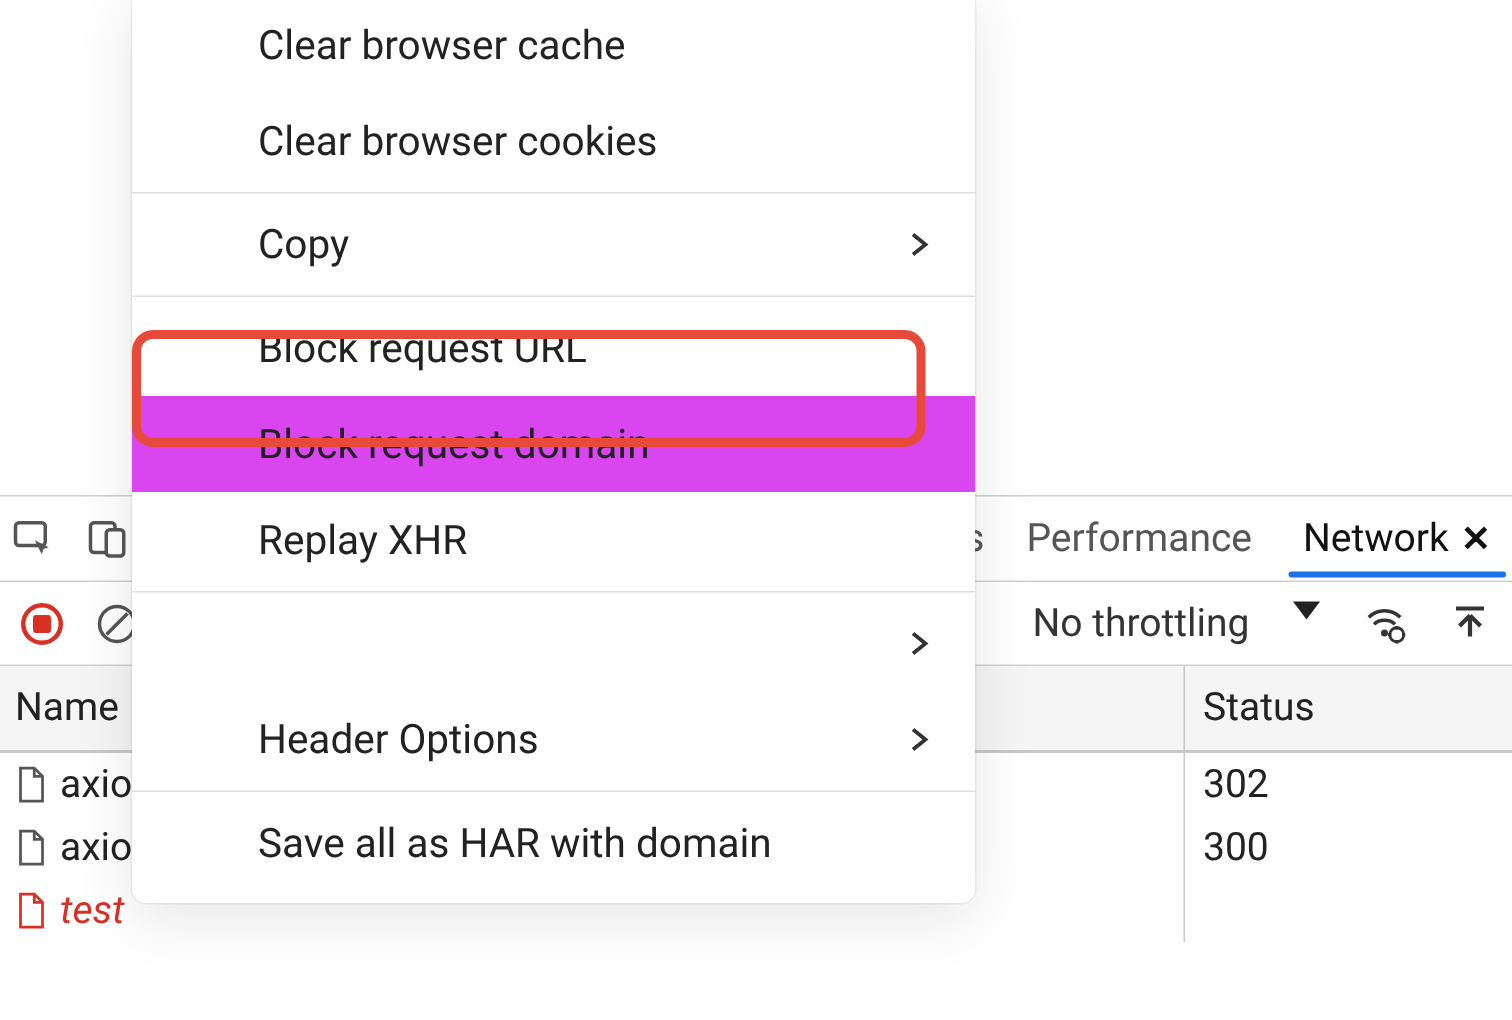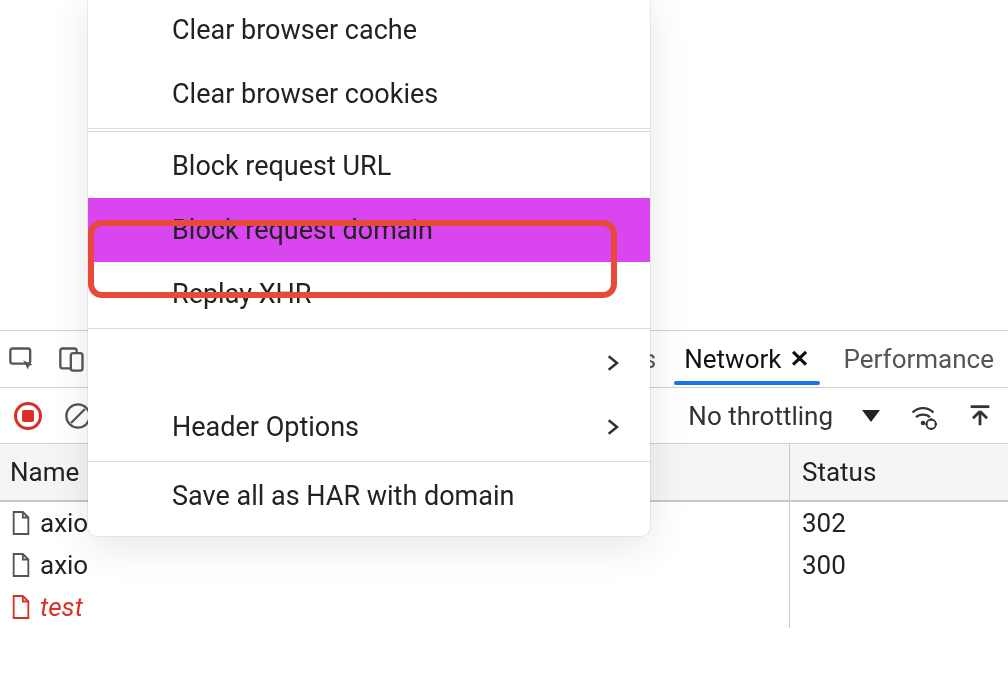--- a/index.html
+++ b/index.html
@@ -16,21 +16,21 @@
   .tab.active { color: #111; position: relative; }
   .tab.active::after { content: ""; position: absolute; left: -4px; right: -4px; bottom: -5px; height: 4px; background: #1a73e8; border-radius: 2px; }
   .tab .close { font-size: 24px; font-weight: 600; }
 
   .icon-box { width: 28px; height: 28px; display:flex; align-items:center; justify-content:center; }
 
   
   .toolbar { height: 56px; display:flex; align-items:center; gap: 22px; padding: 0 14px; border-bottom: 1.5px solid #d0d0d0; font-size: 26px; color:#333; }
   .record-btn { width:28px; height:28px; border:3px solid #d93025; border-radius:50%; display:flex; align-items:center; justify-content:center; }
   .record-btn .inner { width:12px; height:12px; background:#d93025; border-radius:2px; }
-  .throttling { display:flex; align-items:center; gap:29px; margin-left:auto;}
+  .throttling { display:flex; gap:29px; margin-left:auto;}
   .down-tri { width:0;height:0;border-left:9px solid transparent;border-right:9px solid transparent;border-top:12px solid #222; }
 
   
   .net-table { width:100%; }
   .net-head { display:flex; border-bottom:2px solid #c8c8c8; background:#f5f5f5; height:58px; align-items:center; font-size:26px; color:#222;}
   .col-name { width:790px; padding-left:10px; border-right:1.5px solid #c8c8c8; height:100%; display:flex; align-items:center;}
   .col-status { flex:1; padding-left:12px; height:100%; display:flex; align-items:center;}
   .net-row { display:flex; height:42px; align-items:center; font-size:26px; }
   .net-row .col-name { width:790px; padding-left:10px; border-right:1.5px solid #c8c8c8;}
   .net-row .col-status { flex:1; padding-left:12px; }
@@ -67,26 +67,26 @@
         </svg>
     </span>
     <span class="icon-box">
       <svg viewBox="0 0 24 24" width="28" height="28">
           <rect x="2" y="3" width="14" height="17" rx="2" fill="none" stroke="#555" stroke-width="2"></rect>
           <rect x="11" y="7" width="10" height="15" rx="2" fill="#fff" stroke="#555" stroke-width="2"></rect>
         </svg>
     </span>
     <div class="spacer"></div>
     <span>es</span>
+    <div class="tab">
+      <span>Performance</span>
+    </div>
     <div class="tab active">
       <span>Network</span>
       <span class="close">✕</span>
-    </div>
-    <div class="tab">
-      <span>Performance</span>
     </div>
   </div>
 
   <div class="toolbar">
     <span class="record-btn">
         <span class="inner"></span>
       </span>
     <span class="icon-box">
       <svg viewBox="0 0 24 24" width="28" height="28">
           <circle cx="12" cy="12" r="10" fill="none" stroke="#555" stroke-width="2"></circle>
@@ -162,20 +162,28 @@
 </div>
 
 <div class="ctx-menu">
   <div class="ctx-item">
     <span>Clear browser cache</span>
   </div>
   <div class="ctx-item">
     <span>Clear browser cookies</span>
   </div>
   <div class="ctx-sep"></div>
+  <div class="ctx-item">
+    <span>Copy</span>
+    <span class="chev">
+      <svg viewBox="0 0 24 24" width="20" height="20">
+          <path d="M8 4 l10 8 -10 8" fill="none" stroke="#333" stroke-width="3"></path>
+        </svg>
+    </span>
+  </div>
   <div class="ctx-sep"></div>
   <div class="ctx-item">
     <span>Block request URL</span>
   </div>
   <div class="ctx-item hover">
     <span>Block request domain</span>
   </div>
   <div class="ctx-item">
     <span>Replay XHR</span>
   </div>

